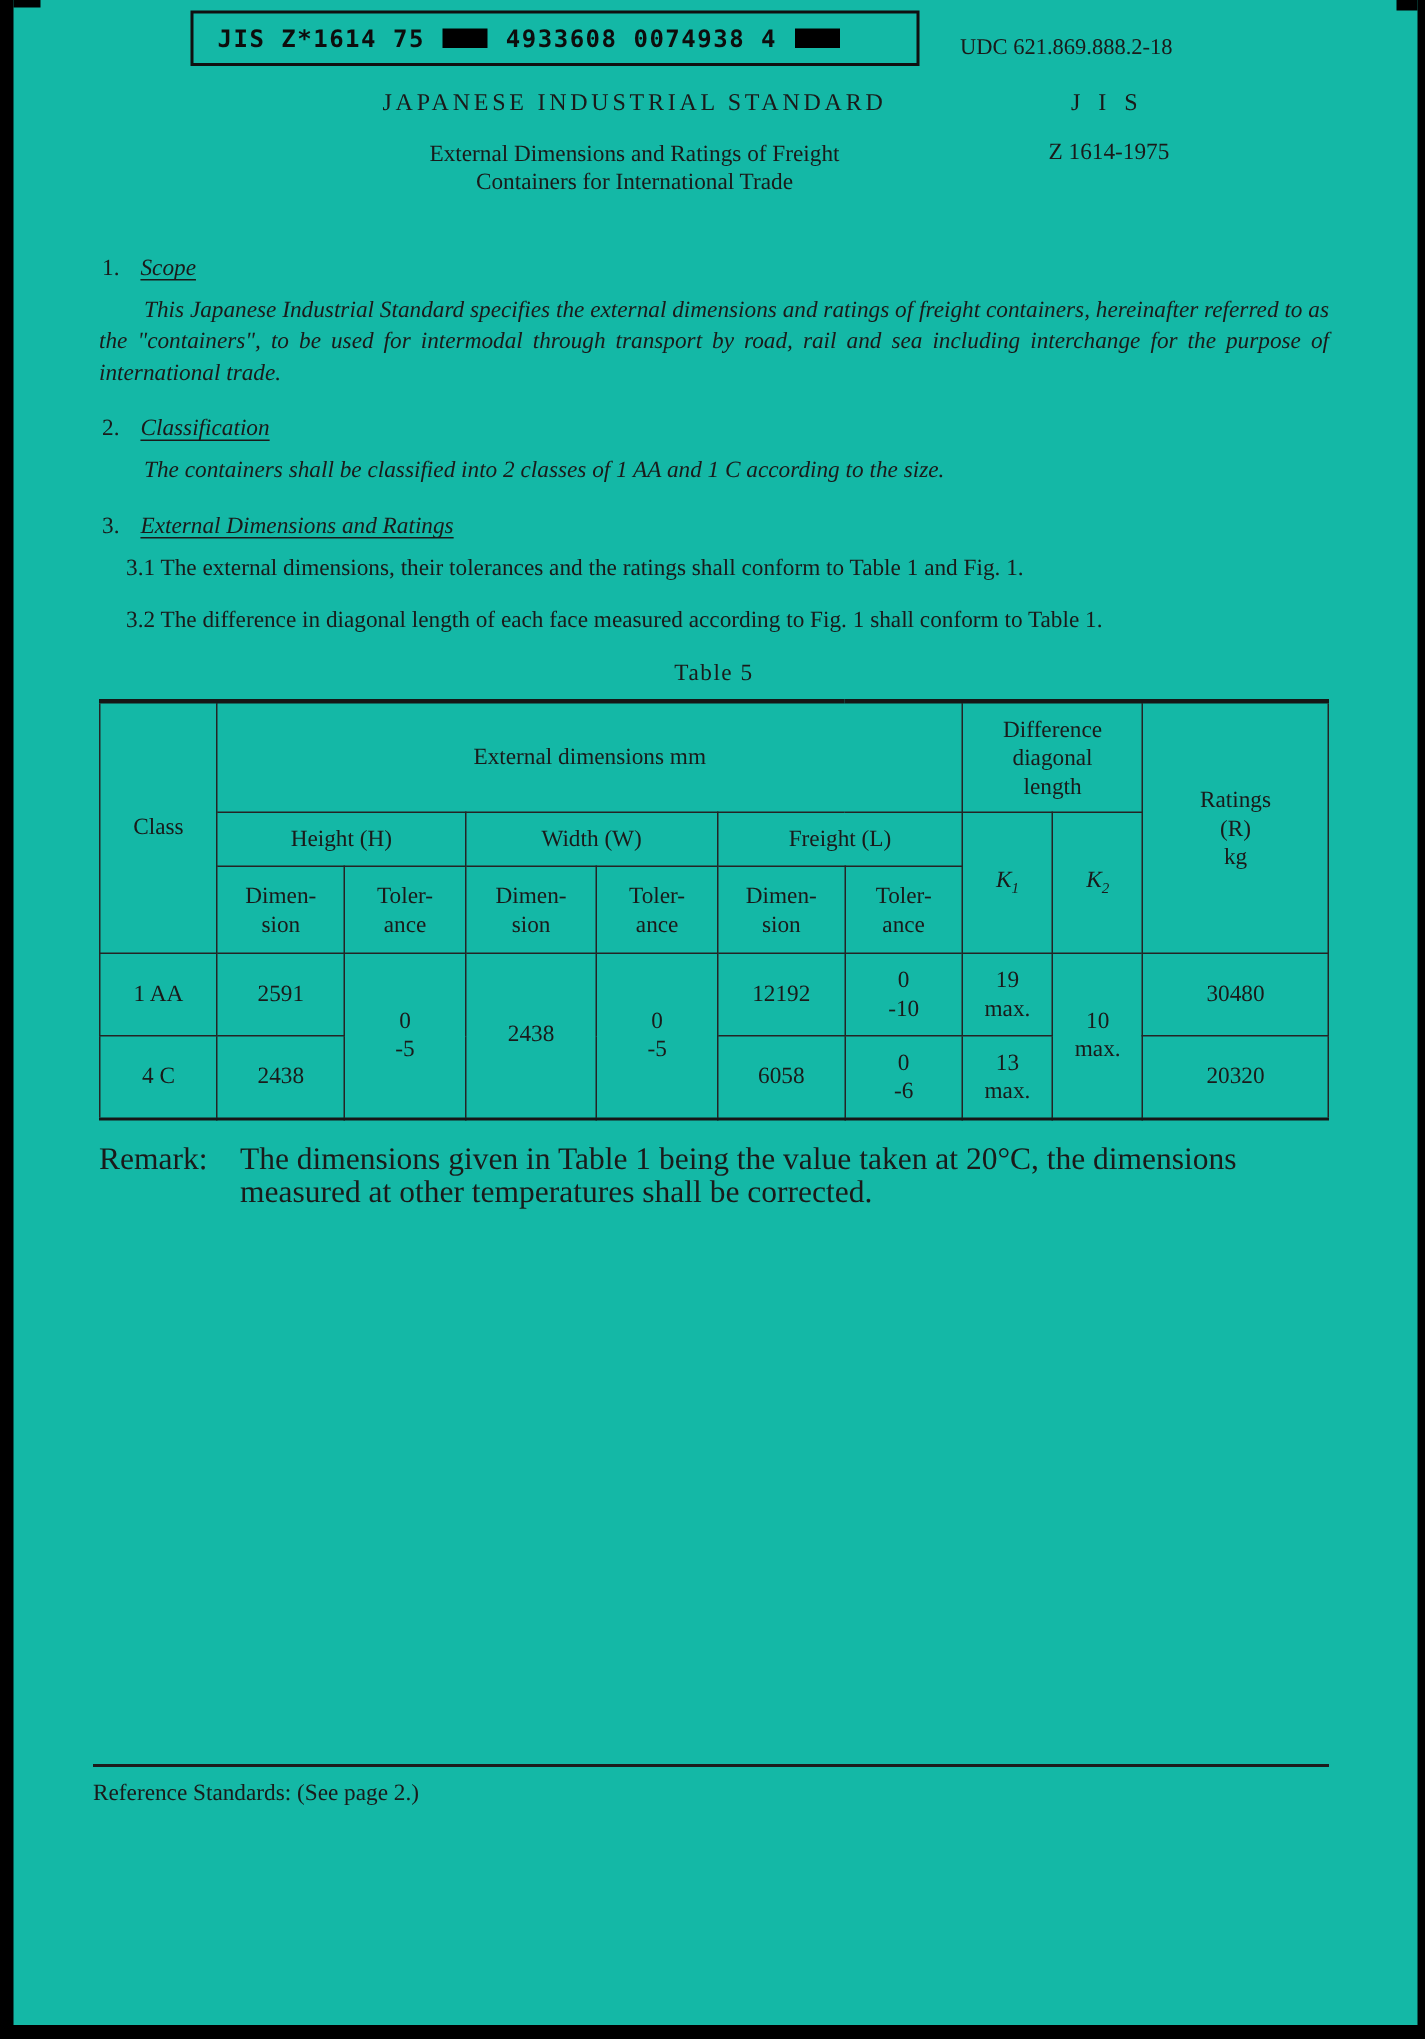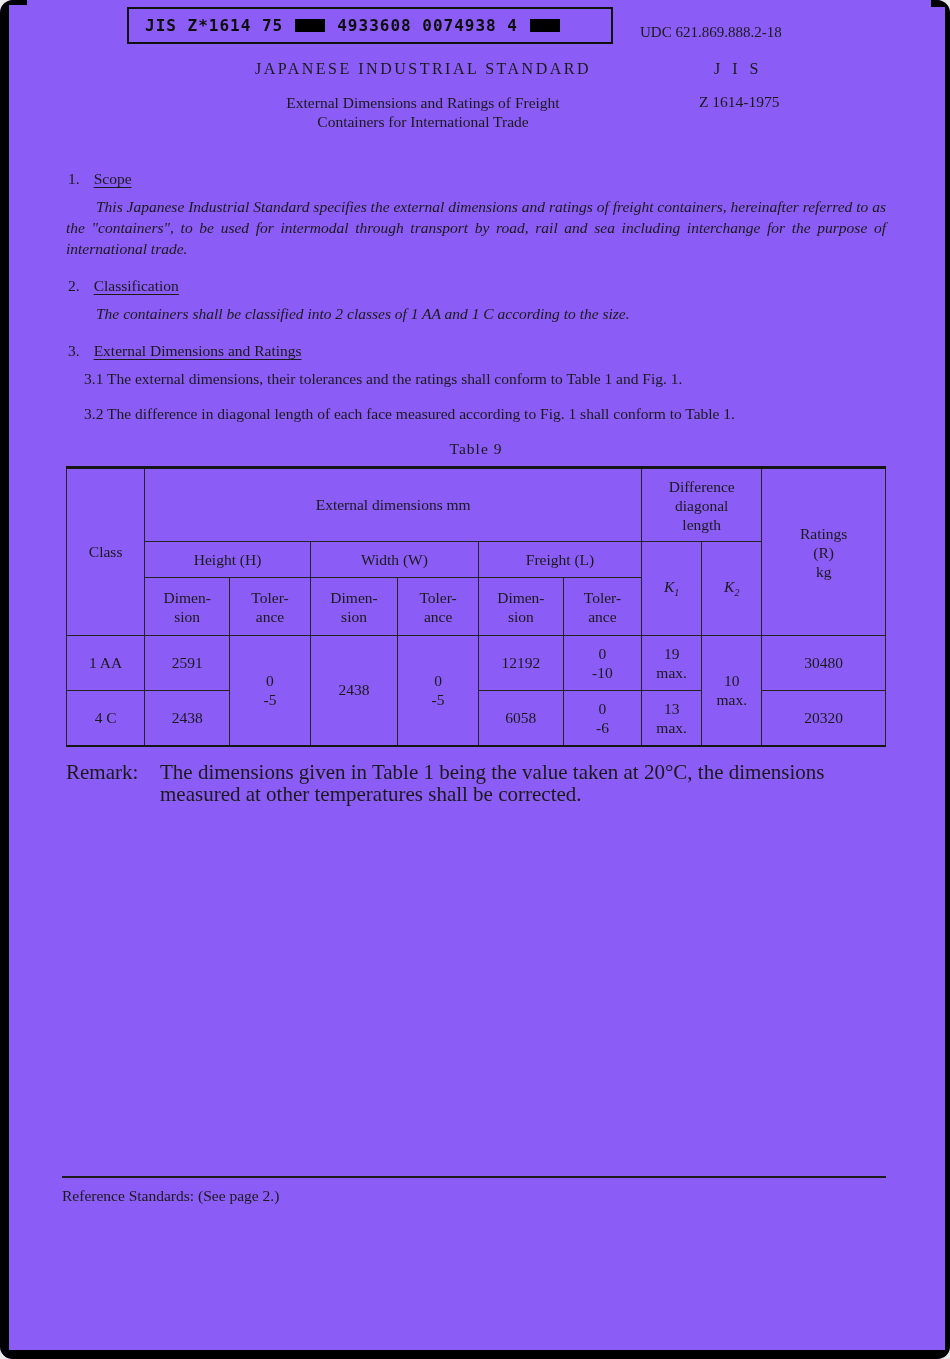--- a/index.html
+++ b/index.html
@@ -2,25 +2,24 @@
 <html><head>
 <meta charset="utf-8">
 <style>
   * { box-sizing: border-box; }
   body { margin: 0; background: #e9e9e9; }
   .page {
     position: relative;
     width: 950px;
     height: 1359px;
     margin: 0 auto;
-    background: #8b5cf6;
+    background: #14b8a6;
     color: #1a1a1a;
     font-family: "Liberation Serif", serif;
     overflow: hidden;
-    border-radius: 13px;
   }
   
   .edge-left   { position:absolute; left:0;  top:0; width:9px;  height:1359px; background:#000; }
   .edge-right  { position:absolute; right:0; top:0; width:5px;  height:1359px; background:#000; }
   .edge-bottom { position:absolute; left:0;  bottom:0; width:950px; height:9px; background:#000; }
   .corner-tl   { position:absolute; left:9px;  top:0; width:18px; height:5px; background:#000; }
   .corner-tr   { position:absolute; right:5px; top:0; width:14px; height:7px; background:#000; }
 
   
   .code-box {
@@ -47,21 +46,21 @@
   .doc-title {
     position:absolute; top:93px; left:0; width:846px;
     text-align:center; font-size:15.5px; line-height:19px;
   }
   .std-no { position:absolute; left:699px; top:93px; font-size:15.5px; }
 
   .content { position:absolute; left:66px; top:158px; width:820px; }
 
   .sec-heading { font-size:15.5px; margin:12px 0 8px 2px; }
   .sec-num { margin-right:14px; }
-  .underlined { text-decoration:underline; text-underline-offset:3px; }
+  .underlined { text-decoration:underline; text-underline-offset:3px;font-style:italic; }
 
   .para { font-size:15.5px; line-height:21px; text-align:justify; margin:8px 0 18px; }
   .indent { text-indent:30px;font-style:italic; }
   .hang { text-indent:18px; margin-bottom:14px; }
 
   .table-caption { text-align:center; font-size:15.5px; margin:16px 0 8px; letter-spacing:1px; }
 
   table.t1 {
     border-collapse:collapse; width:100%; table-layout:fixed;
     border-top:3px solid #161616; border-bottom:2.5px solid #161616;
@@ -131,21 +130,21 @@
       <span class="sec-num">2.</span><span class="underlined">Classification</span>
     </div>
     <p class="para indent">The containers shall be classified into 2 classes of 1 AA and 1 C according to the size.</p>
 
     <div class="sec-heading">
       <span class="sec-num">3.</span><span class="underlined">External Dimensions and Ratings</span>
     </div>
     <p class="para hang">3.1  The external dimensions, their tolerances and the ratings shall conform to Table 1 and Fig. 1.</p>
     <p class="para hang">3.2  The difference in diagonal length of each face measured according to Fig. 1 shall conform to Table 1.</p>
 
-    <div class="table-caption">Table  9</div>
+    <div class="table-caption">Table  5</div>
 
     <table class="t1">
       <colgroup>
         <col style="width:9.5%">
           <col style="width:10.3%">
           <col style="width:9.8%">
         <col style="width:10.6%">
           <col style="width:9.8%">
           <col style="width:10.3%">
         <col style="width:9.5%">

